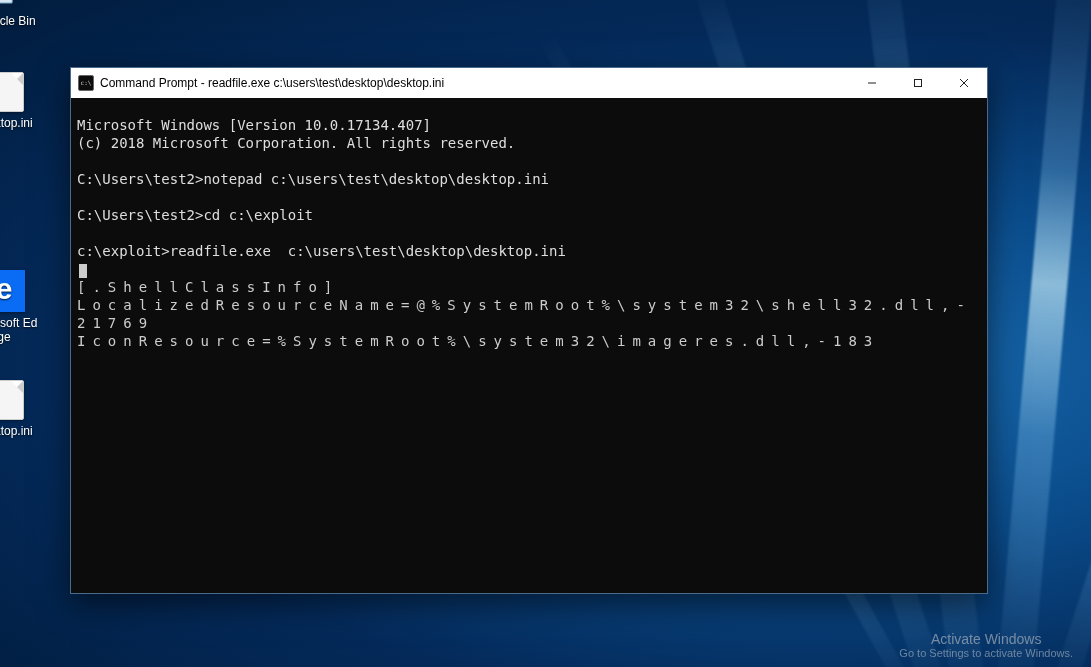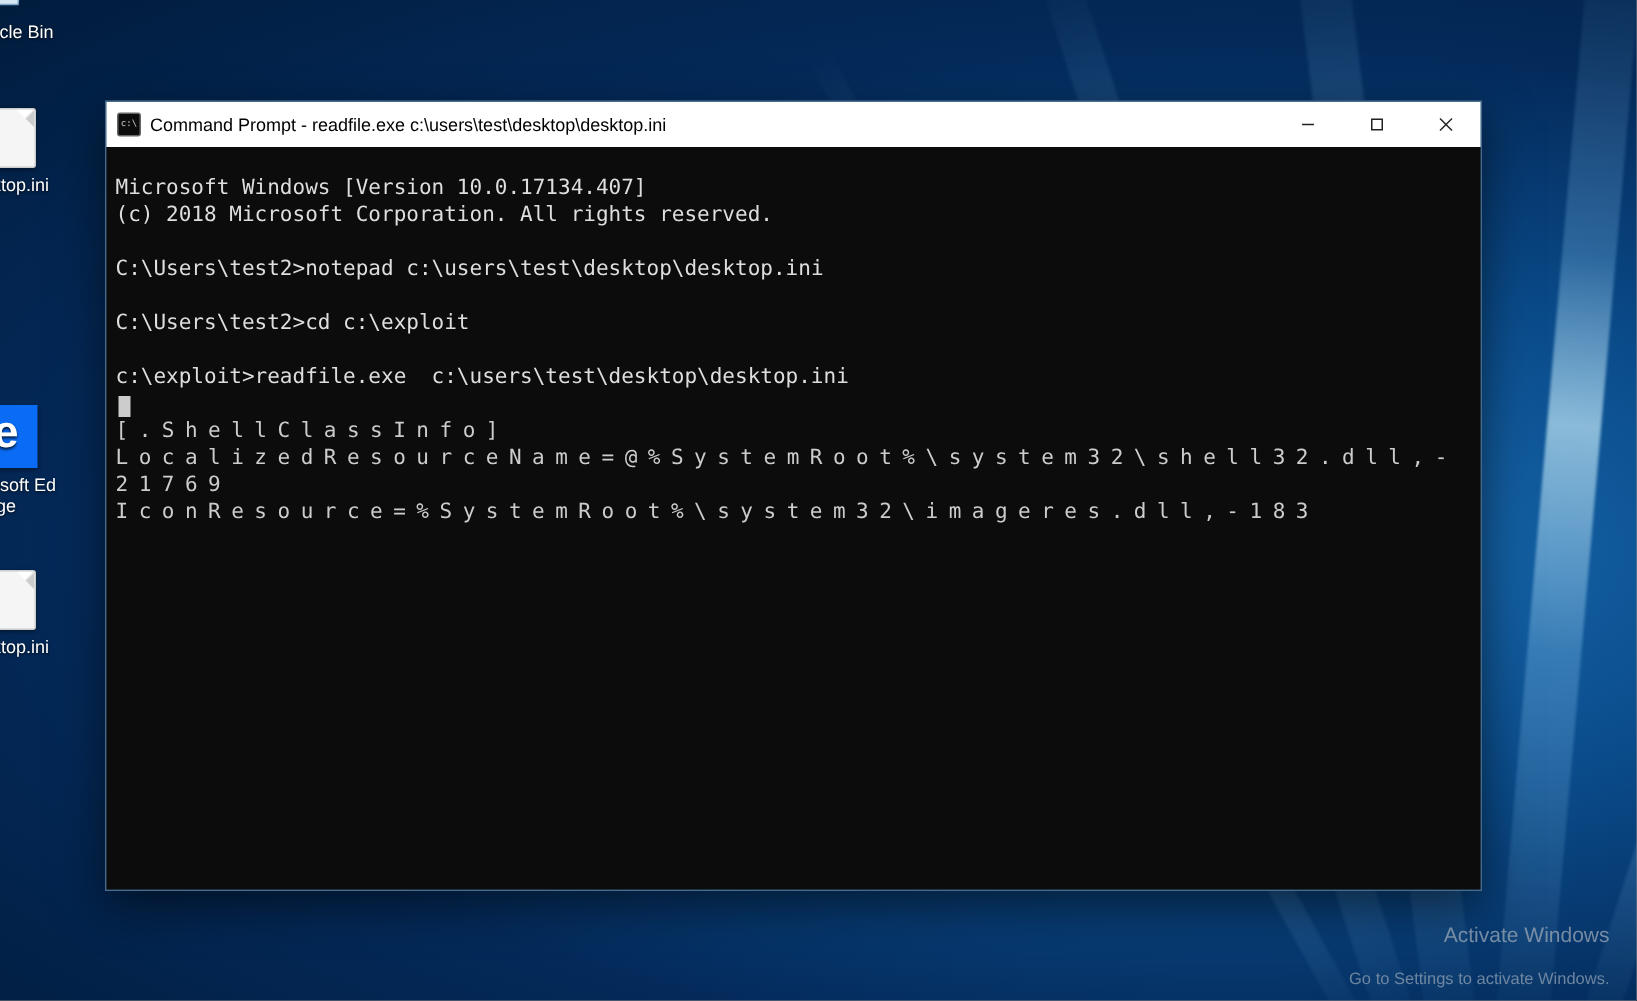--- a/index.html
+++ b/index.html
@@ -74,21 +74,21 @@
     .dicon.bin .glyph svg { width:42px; height:42px; }
     .dicon .lbl { word-break: break-all; line-height: 14px; }
     
     .dpartial { left: -32px; }
 
     
     .window {
       position: absolute;
       left: 70px; top: 67px;
       width: 918px; height: 527px;
-      background: #0c4a6e;
+      background: #fdba74;
       border: 1px solid #4a6a8a;
       box-shadow: 0 10px 30px rgba(0,0,0,0.55);
     }
     .titlebar {
       height: 30px;
       background: #ffffff;
       display: flex;
       align-items: center;
       padding-left: 7px;
       font-size: 12px;
@@ -130,24 +130,24 @@
       letter-spacing: 7px;
       word-break: break-all;
     }
     .cmdbody .bright { color:#dedede; }
     .cursor-blk { display:inline-block; width:8px; height:14px; background:#cccccc; vertical-align:bottom; margin-left:2px;}
     .activate {
       position: absolute;
       right: 18px; bottom: 8px;
       color: #9aa7b5;
       font-size: 14px;
-      text-align: right;
+      text-align: center;
       opacity: 0.75;
     }
-    .activate .sml { font-size: 11px; color:#8ea0b2;margin-top:16px; }
+    .activate .sml { font-size: 11px; color:#8ea0b2; }
   </style>
 </head>
 <body>
 
 <div class="desktop">
   <div class="rays">
     <div class="ray r1"></div>
       <div class="ray r2"></div>
       <div class="ray r3"></div>
     <div class="ray r4"></div>

